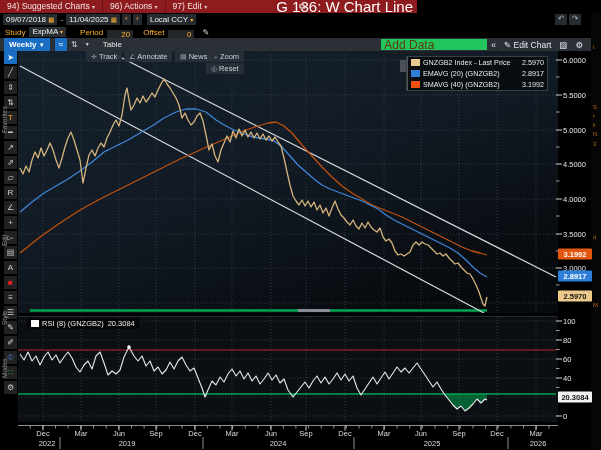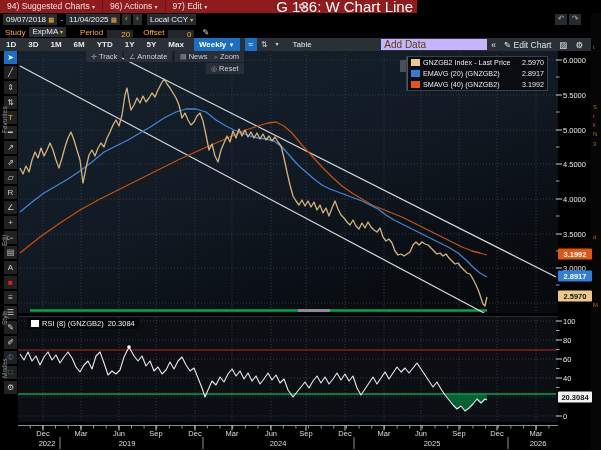--- a/index.html
+++ b/index.html
@@ -24,21 +24,21 @@
   #row3{left:0;top:26px;width:601px;height:12px;display:flex;align-items:center;background:#000;position:absolute;}
   .lbl3{color:#ffb02e;font-size:8px;margin-left:5px;}
   .box3{background:#2a2f34;height:10px;line-height:10px;font-size:8px;color:#f0f0f0;padding:0 3px;margin-left:4px;white-space:nowrap;}
   .val3{background:#22262a;color:#ffb02e;text-align:right;min-width:20px;margin-top:6px;}
   #row4{left:0;top:38px;width:601px;height:13px;display:flex;align-items:center;background:#2b3036;position:absolute;}
   .range{color:#e6e9ed;font-size:8px;font-weight:bold;padding:0 6px;line-height:13px;}
   #weekly{background:#1a6fc4;color:#fff;font-size:8px;font-weight:bold;height:13px;line-height:13px;padding:0 5px;margin-left:4px;white-space:nowrap;}
   .tbicon{font-size:8px;color:#cfd6dd;padding:0 4px;line-height:13px;}
   .tbicon.blue{background:#1a6fc4;color:#fff;margin-left:5px;}
   #table-btn{color:#e6e9ed;font-size:8px;padding:0 10px;}
-  #add-data{margin-left:auto;width:100px;height:11px;background:#c4b5fd;border:none;font-size:10px;color:#5a3505;padding:0 3px;font-family:"Liberation Sans",sans-serif;}
+  #add-data{margin-left:auto;width:100px;height:11px;background:#22c55e;border:none;font-size:12px;color:#5a3505;padding:0 3px;font-family:"Liberation Sans",sans-serif;text-decoration:underline;}
   #add-data::placeholder{color:#5f3c06;opacity:1;}
   .tbr{color:#dfe5ea;font-size:8.5px;padding:0 4px;white-space:nowrap;}
   
   .chart-btn{position:absolute;background:rgba(42,48,56,.92);color:#c9d1d9;font-size:7.5px;height:11px;line-height:11px;padding:0 5px;white-space:nowrap;}
   .cbic{color:#9aa6b2;font-size:7px;margin-right:2px;}
   #legend{position:absolute;left:406px;top:56px;width:140px;background:rgba(8,10,14,.88);border:1px solid #3a4047;}
   #legend-grip{position:absolute;left:-7px;top:3px;width:6px;height:12px;background:#4a5057;}
   .lgrow{display:flex;align-items:center;height:11px;padding:0 3px;font-size:7.2px;color:#e9e9e9;border-left:1px solid #555;}
   .sw{width:9px;height:7px;margin-right:3px;flex:none;}
   .lgval{margin-left:auto;}
@@ -257,30 +257,20 @@
     <span class="amber" style="font-size:6px;">▾</span>
   </span>
   <span class="lbl3" style="margin-left:14px;">Period</span>
   <span class="box3 val3">20</span>
   <span class="lbl3" style="margin-left:10px;">Offset</span>
   <span class="box3 val3">0</span>
   <span style="font-size:8px;color:#d0d0d0;margin-left:8px;">✎</span>
 </div>
 
 <div id="row4">
-  <span id="ranges" style="display:flex;">
-      <span class="range">1D</span>
-      <span class="range">3D</span>
-      <span class="range">1M</span>
-      <span class="range">6M</span>
-      <span class="range">YTD</span>
-      <span class="range">1Y</span>
-      <span class="range">5Y</span>
-      <span class="range">Max</span>
-    </span>
   <span id="weekly">
     <span>Weekly</span>
     <span style="font-size:6px;">▼</span>
   </span>
   <span class="tbicon blue">≈</span>
   <span class="tbicon">⇅</span>
   <span class="tbicon" style="font-size:6px;">▾</span>
   <span id="table-btn">Table</span>
   <input id="add-data" placeholder="Add Data" style="">
   <span class="tbr">«</span>

